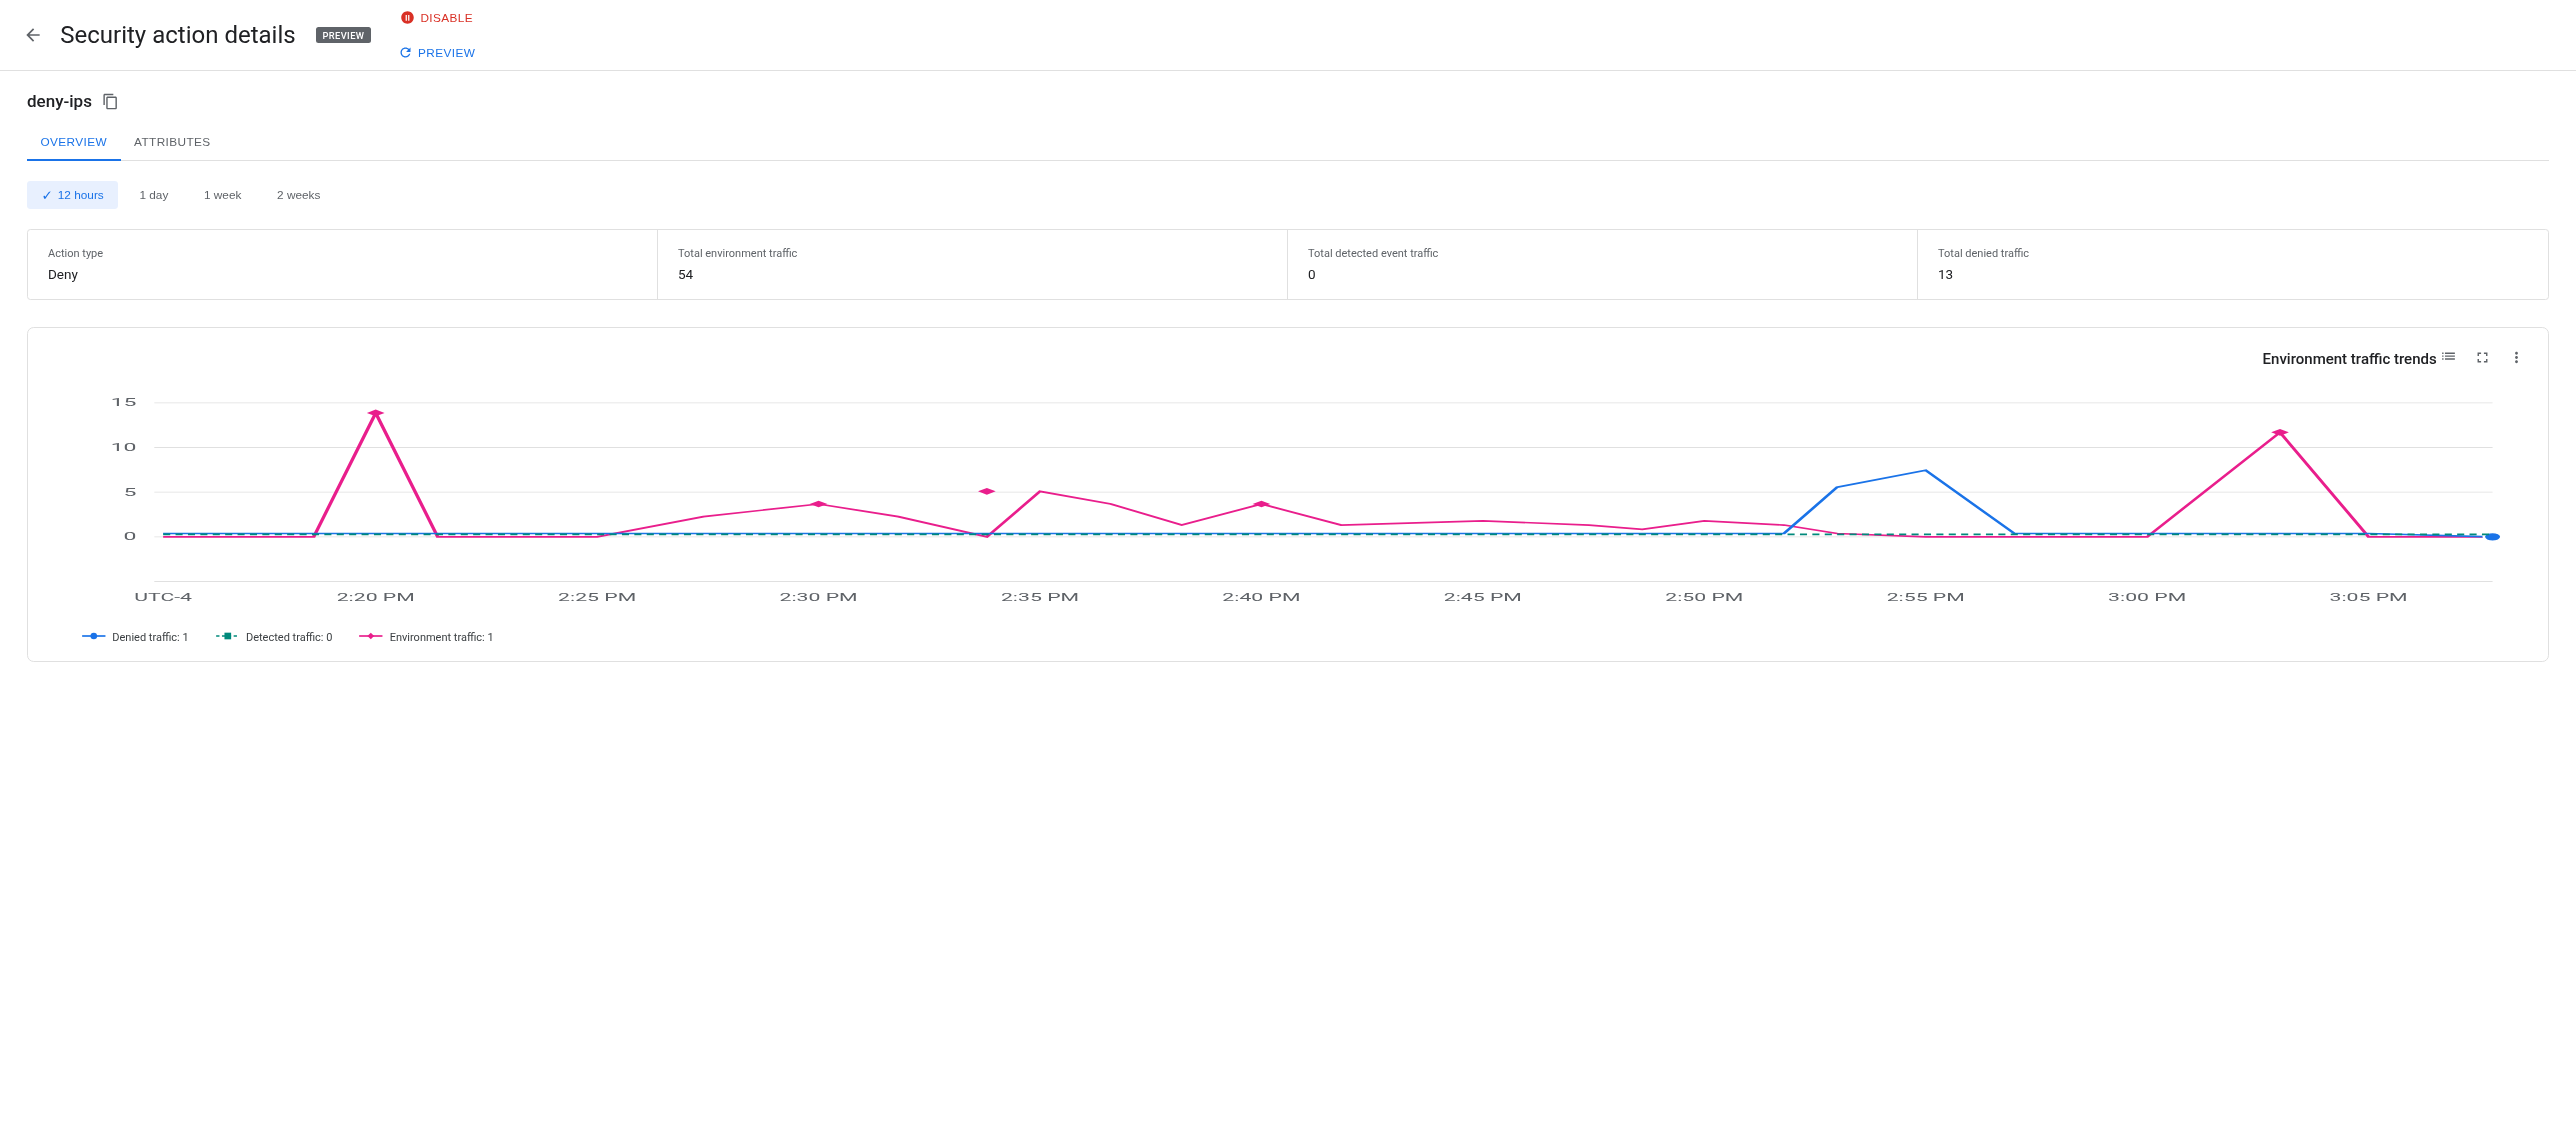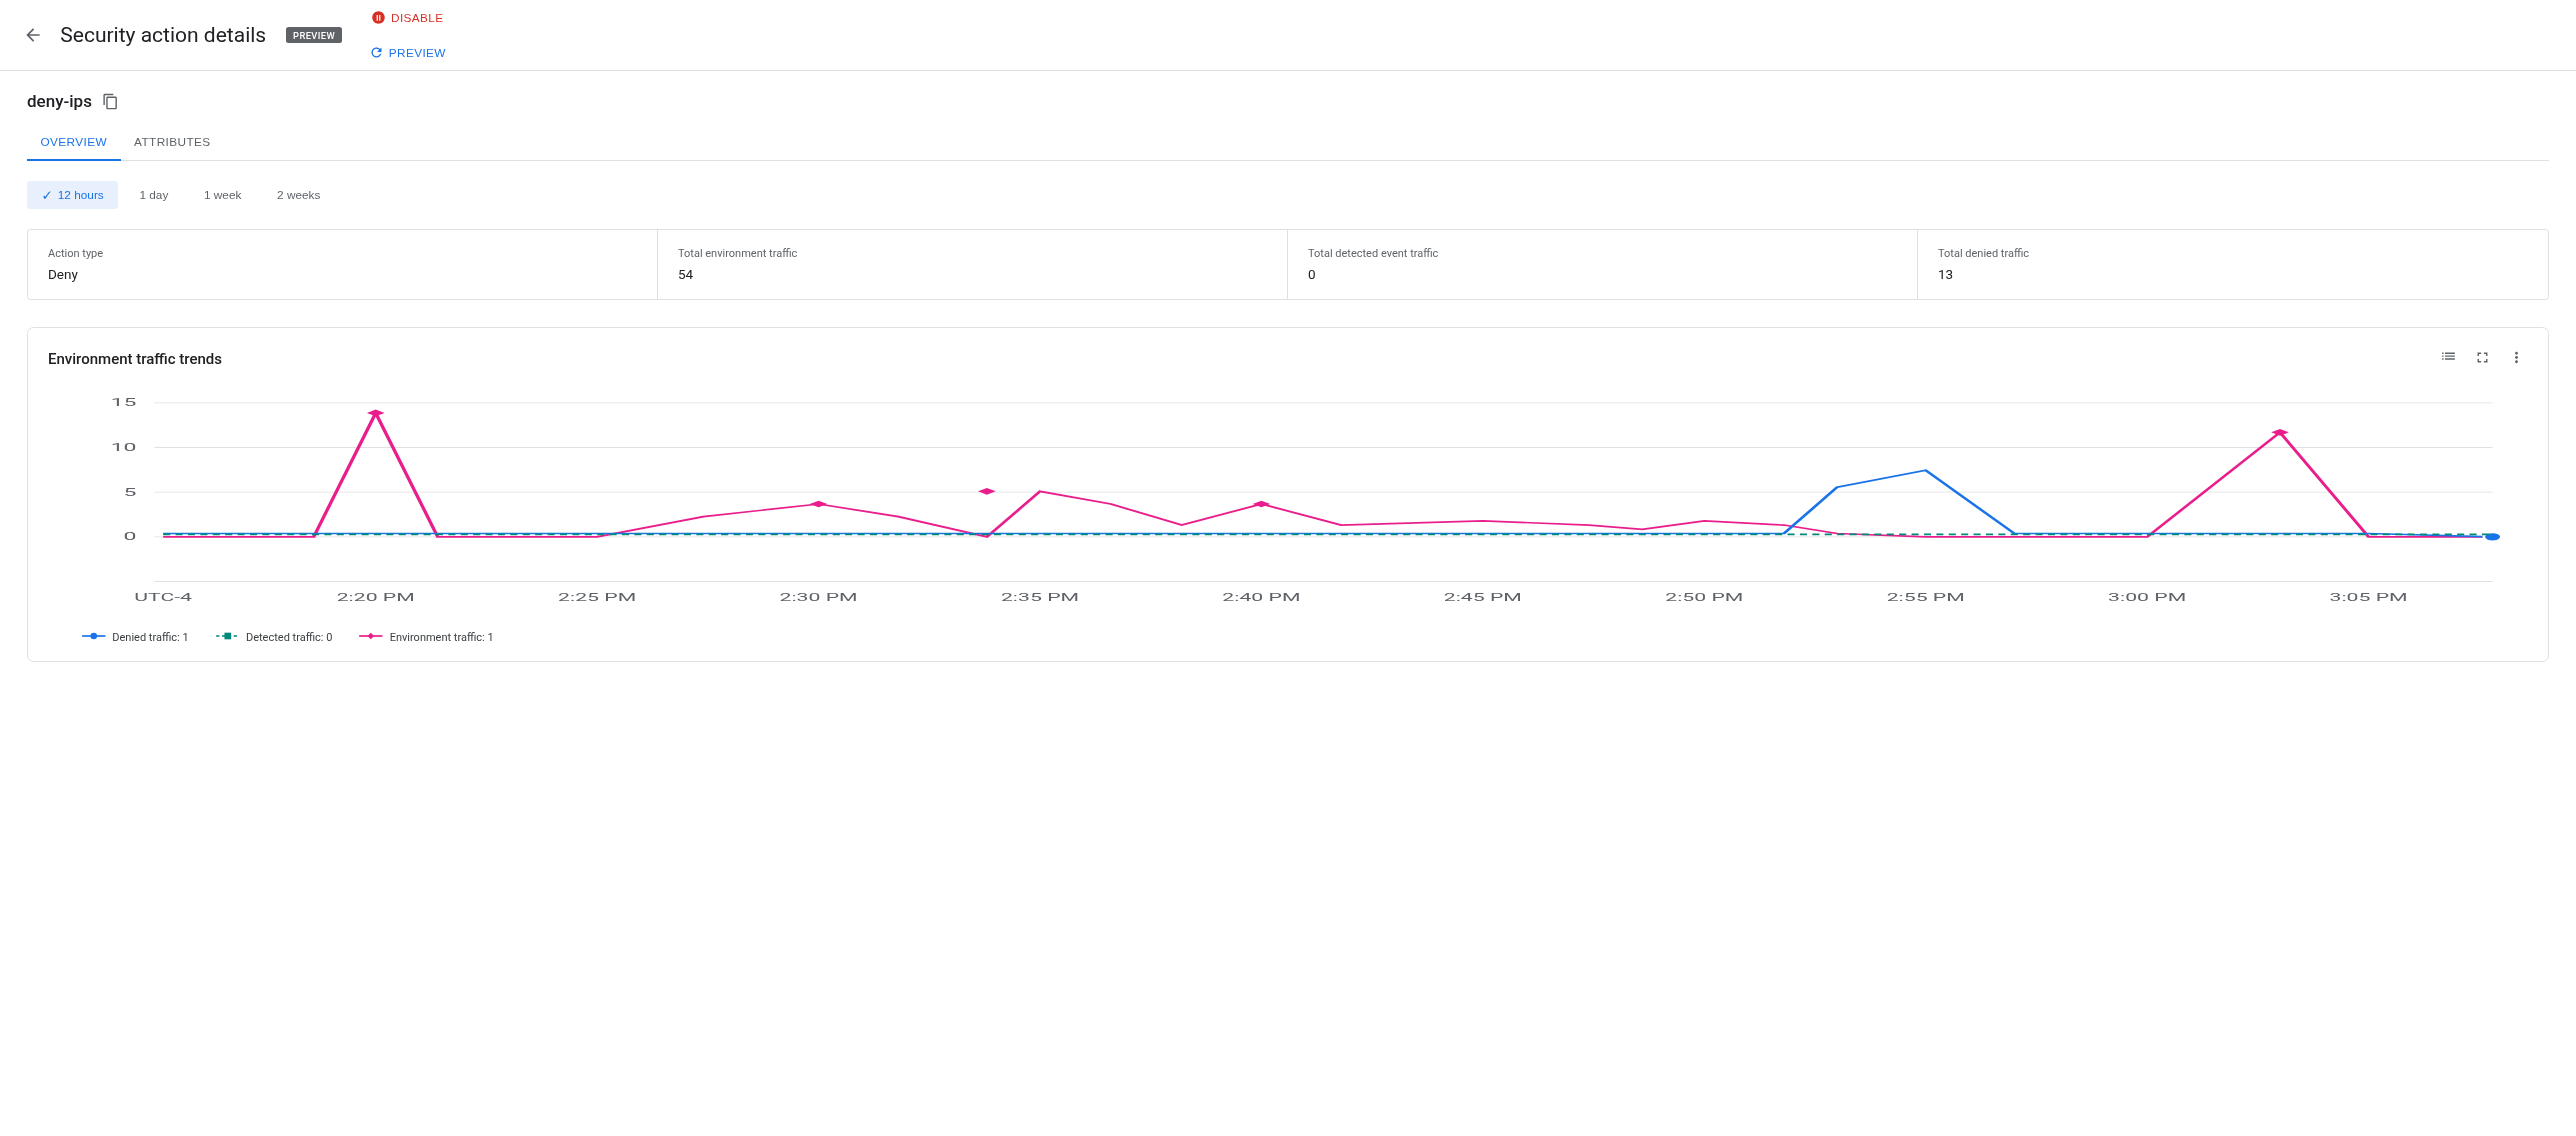--- a/index.html
+++ b/index.html
@@ -12,21 +12,21 @@
       padding: 10px 20px;
       border-bottom: 0.8px solid #e0e0e0;
       gap: 13.5px;
     }
     .back-btn {
       background: none; border: none; cursor: pointer; color: #5f6368;
       display: flex; align-items: center; padding: 3.4px;
     }
     .back-btn svg { width: 20px; height: 20px; }
     .page-title {
-      font-size: 21px; font-weight: 400; color: #202124; margin-right: 6.7px; text-align: center;
+      font-size: 24px; font-weight: 400; color: #202124; margin-right: 6.7px; text-align: center;
     }
     .preview-badge {
       background: #5f6368; color: #fff; font-size: 9.3px; font-weight: 500;
       padding: 2.5px 6.7px; border-radius: 2.5px; letter-spacing: 0.4px;
     }
     .header-actions {
       display: flex; gap: 20px; align-items: center; margin-left: 13.5px; flex-direction: column;
     }
     .action-btn {
       display: flex; align-items: center; gap: 5px;
@@ -84,21 +84,21 @@
     }
     .stat-cell:last-child { border-right: none; }
     .stat-label { font-size: 11px; color: #5f6368; margin-bottom: 6.7px; }
     .stat-value { font-size: 13.5px; color: #202124; }
 
     
     .chart-section {
       border: 0.8px solid #e0e0e0; border-radius: 6.7px; padding: 17px 20px;
     }
     .chart-header {
-      display: flex; justify-content: space-between; align-items: center;
+      display: flex; justify-content: flex-end; align-items: center;
       margin-bottom: 13.5px;
     }
     .chart-title { font-size: 15px; font-weight: 500; }
     .chart-actions { display: flex; gap: 10px; align-items: center; }
     .chart-icon-btn {
       background: none; border: none; cursor: pointer; color: #5f6368;
       font-size: 15px; padding: 3.4px;
     }
 
     

